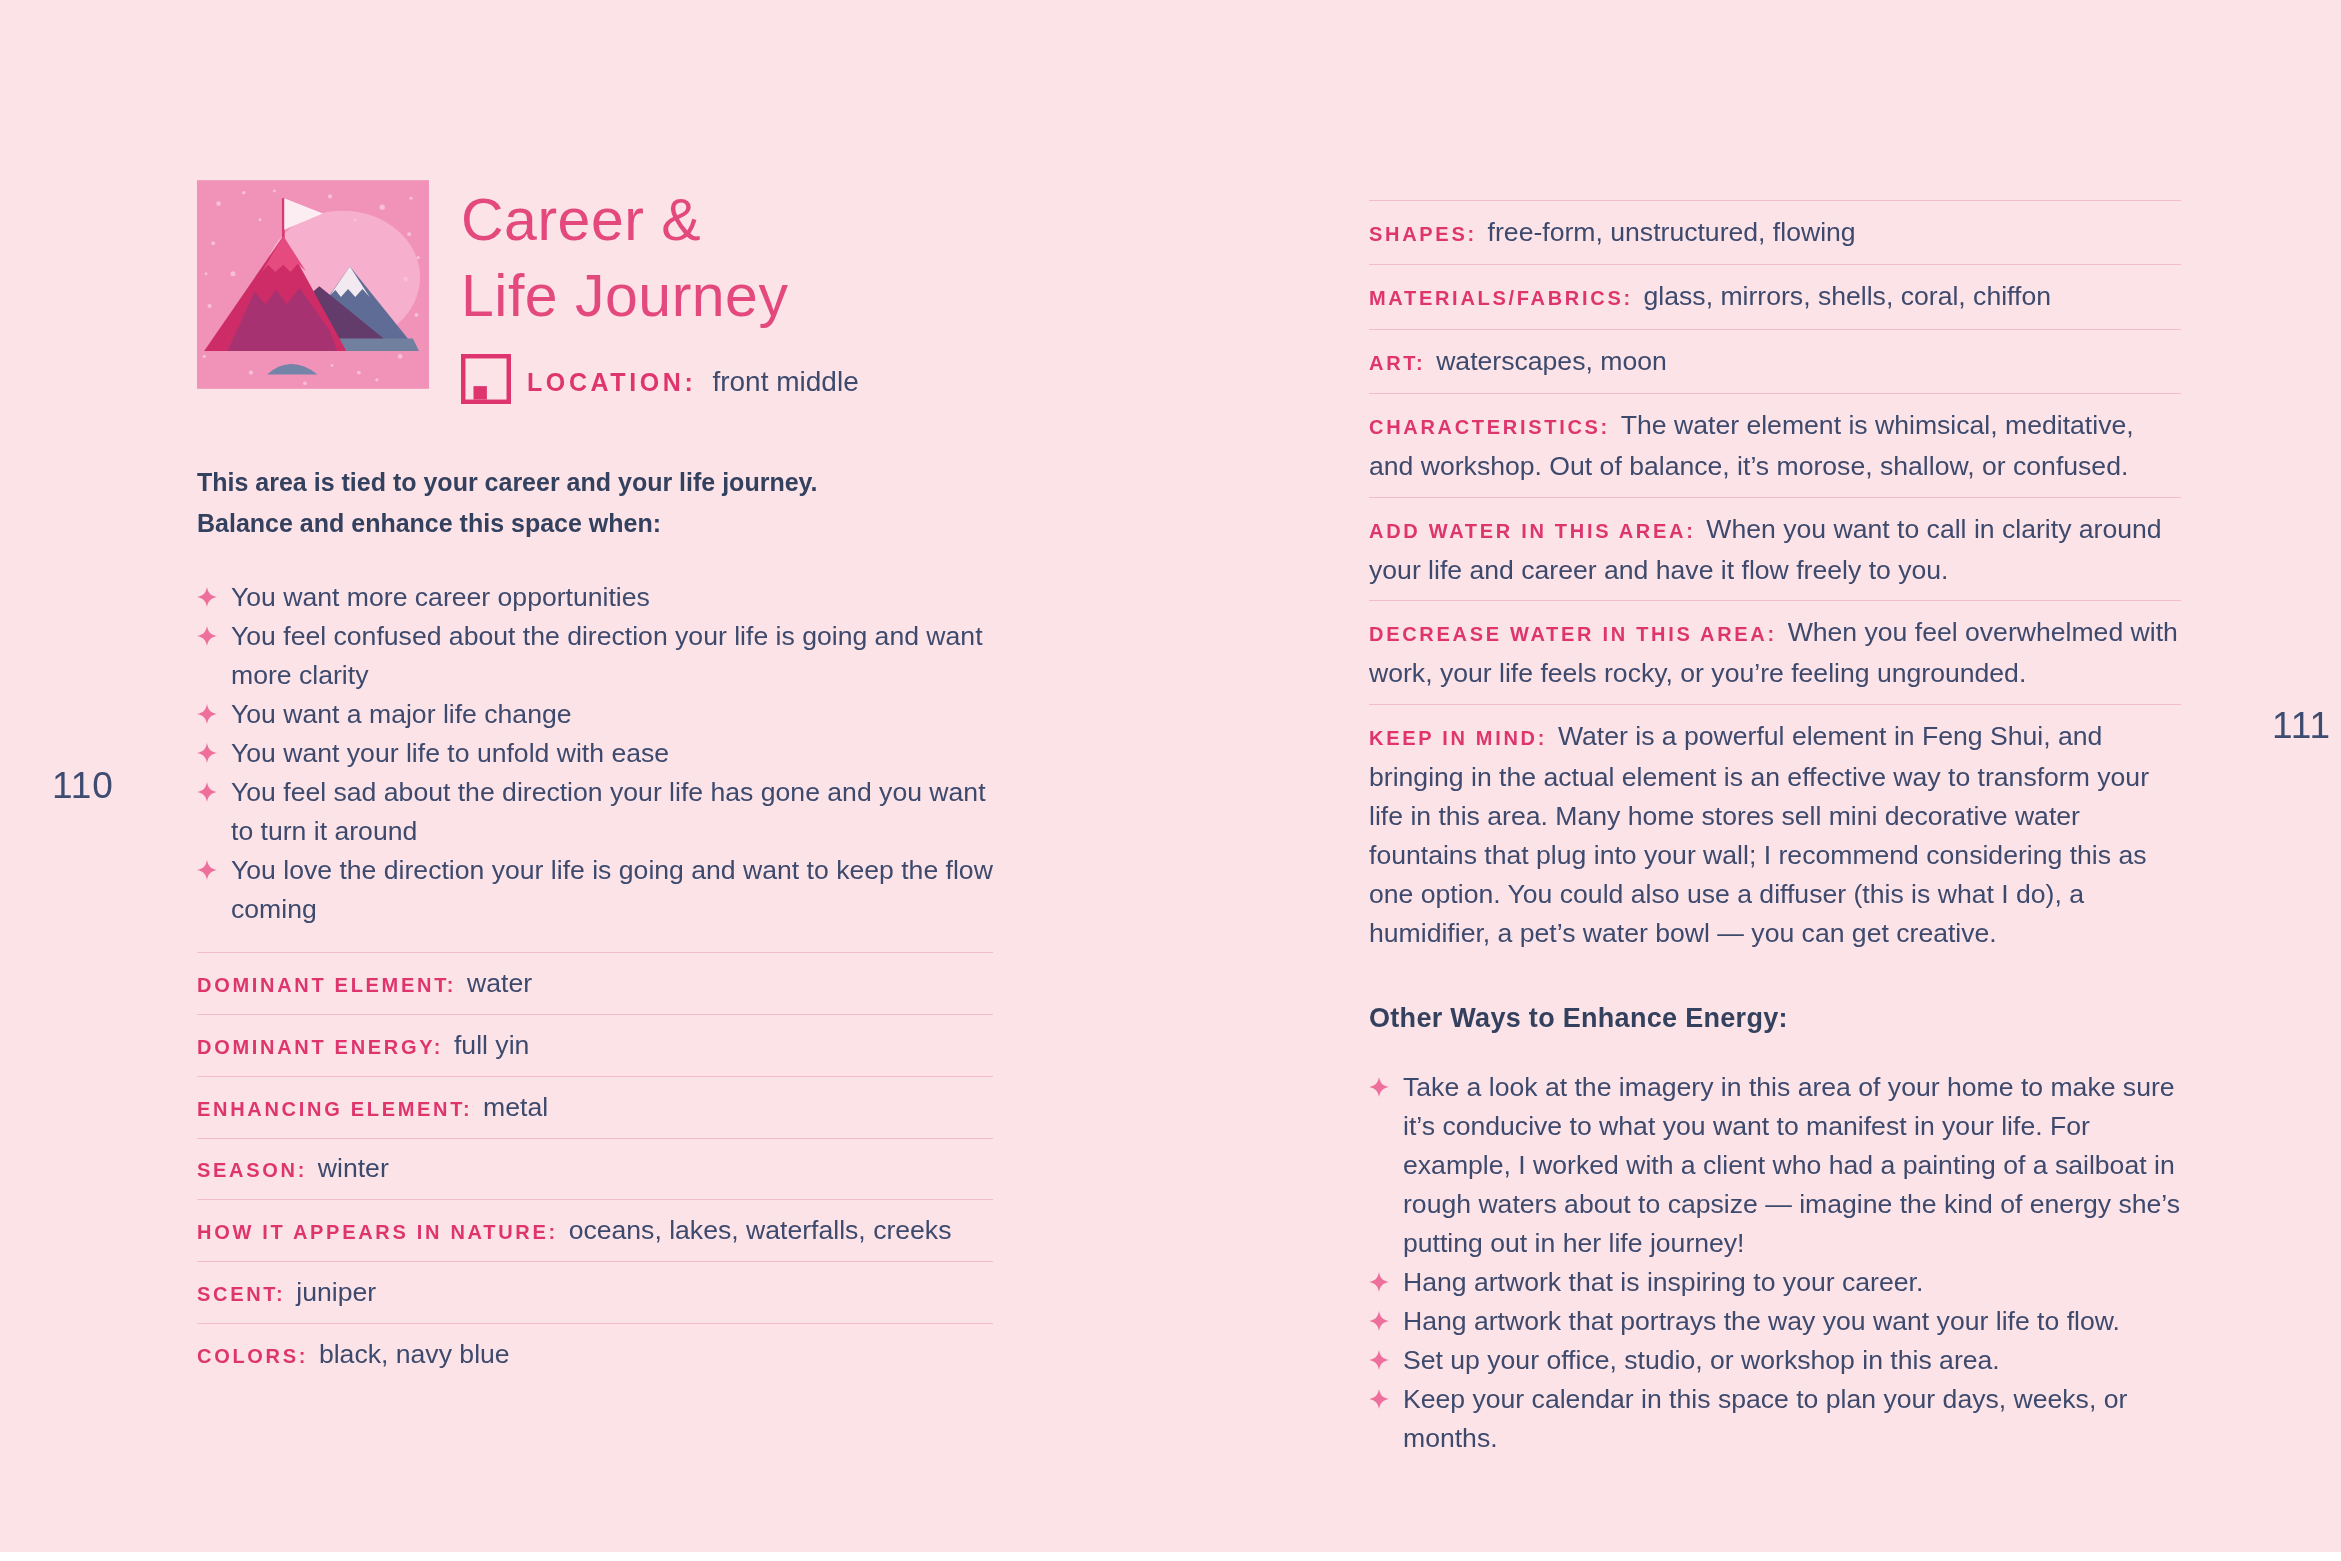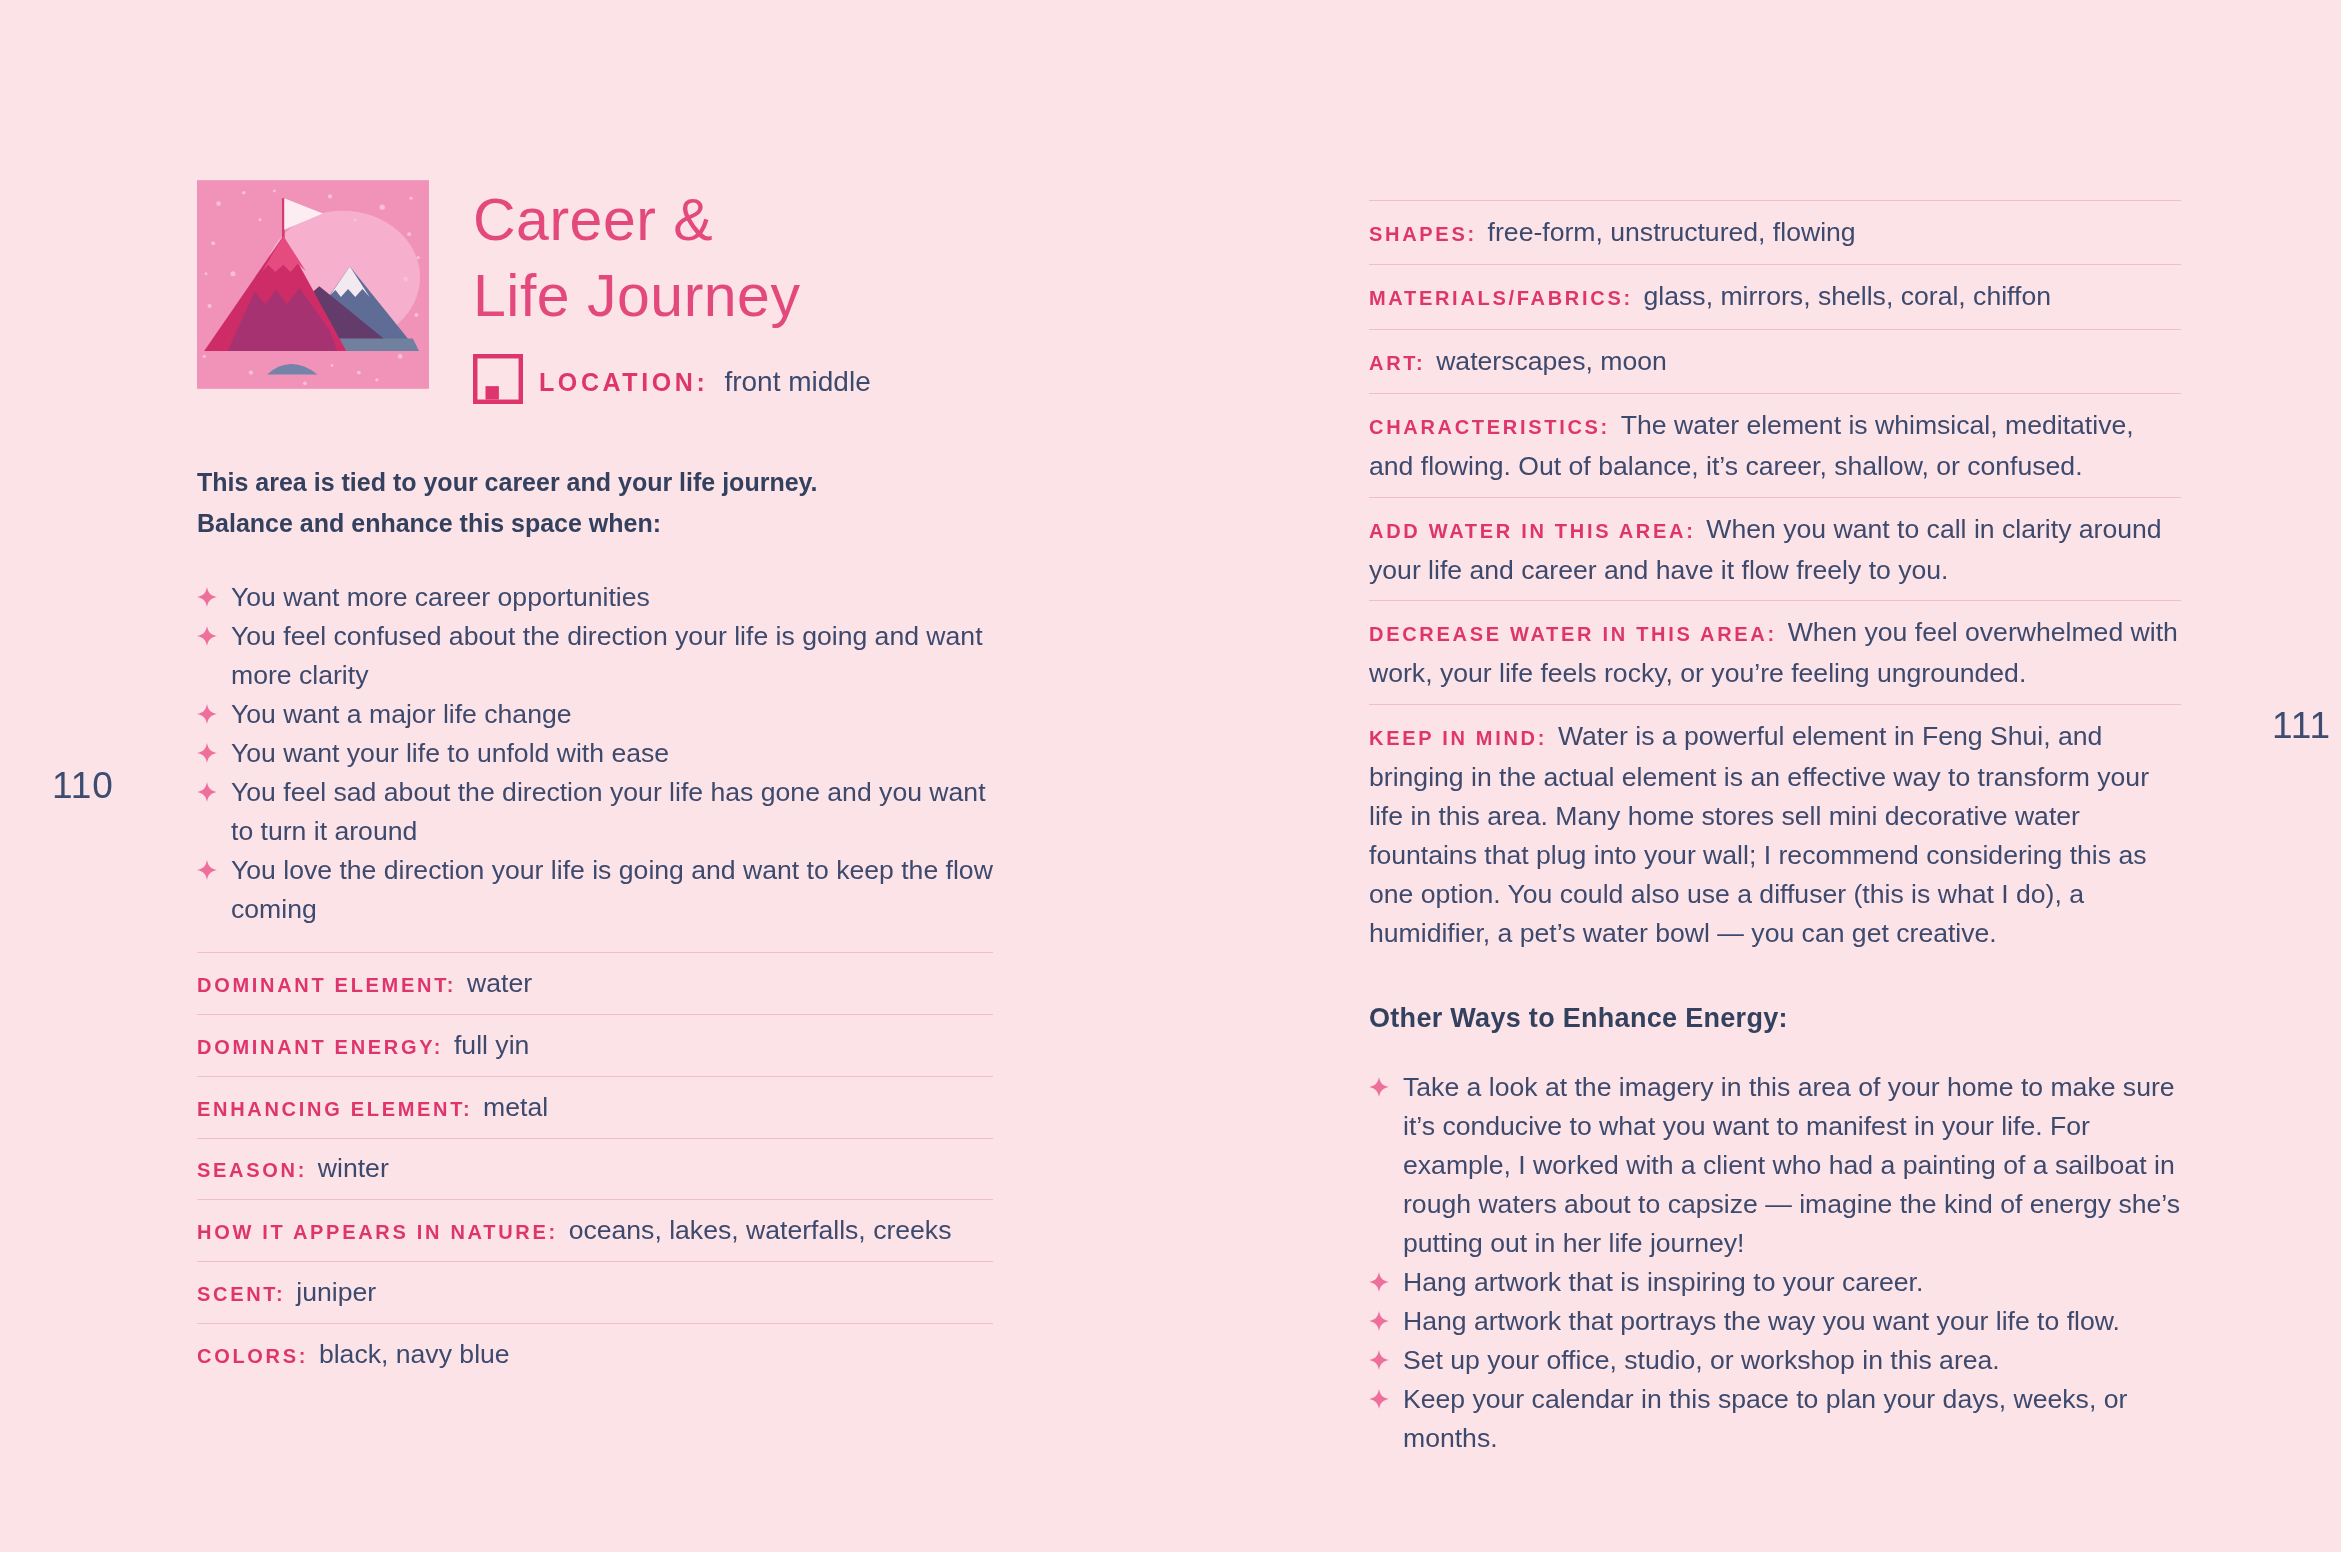--- a/index.html
+++ b/index.html
@@ -23,21 +23,21 @@
     font-size: 37px; color: #3f4c72; letter-spacing: 0.9px;
   }
   .pagenum.pn-left  { left: 52px;  top: 733px; margin-top: 32px; }
   .pagenum.pn-right { left: 2272px; top: 705px; }
 
   .col { position: absolute; }
   .col-left  { left: 197px; top: 180px; width: 796px; }
   .col-right { left: 1369px; top: 200px; width: 812px; }
 
   
-  .header { display: flex; gap: 44px; }
+  .header { display: flex; gap: 32px; }
   .illustration { width: 232px; height: 209px; flex: none; }
   .header-right { padding-top: 1.8px; }
   .title {
     font-size: 59px; line-height: 76px;
     color: #e4497e; letter-spacing: 0.5px; font-weight: 400;
   }
   .location { margin-top: 20px; display: flex; align-items: flex-end; gap: 16px; }
   .loc-icon { width: 50px; height: 50px; flex: none; }
   .loc-label {
     font-size: 25px; font-weight: 700; color: #df356e;
@@ -203,21 +203,21 @@
       <div class="trow"><span class="tlabel">COLORS:</span><span class="tvalue">black, navy blue</span></div>
     </div>
   </div>
 
   <div class="col col-right">
 
     <div class="table table-right">
       <div class="trow"><span class="tlabel">SHAPES:</span><span class="tvalue">free-form, unstructured, flowing</span></div>
       <div class="trow"><span class="tlabel">MATERIALS/FABRICS:</span><span class="tvalue">glass, mirrors, shells, coral, chiffon</span></div>
       <div class="trow"><span class="tlabel">ART:</span><span class="tvalue">waterscapes, moon</span></div>
-      <div class="trow"><span class="tlabel">CHARACTERISTICS:</span><span class="tvalue">The water element is whimsical, meditative, and flowing. Out of balance, it’s career, shallow, or confused.</span></div>
+      <div class="trow"><span class="tlabel">CHARACTERISTICS:</span><span class="tvalue">The water element is whimsical, meditative, and workshop. Out of balance, it’s morose, shallow, or confused.</span></div>
       <div class="trow"><span class="tlabel">ADD WATER IN THIS AREA:</span><span class="tvalue">When you want to call in clarity around your life and career and have it flow freely to you.</span></div>
       <div class="trow"><span class="tlabel">DECREASE WATER IN THIS AREA:</span><span class="tvalue">When you feel overwhelmed with work, your life feels rocky, or you’re feeling ungrounded.</span></div>
       <div class="trow"><span class="tlabel">KEEP IN MIND:</span><span class="tvalue">Water is a powerful element in Feng Shui, and bringing in the actual element is an effective way to transform your life in this area. Many home stores sell mini decorative water fountains that plug into your wall; I recommend considering this as one option. You could also use a diffuser (this is what I do), a humidifier, a pet’s water bowl — you can get creative.</span></div>
     </div>
 
     <h2 class="ways-heading">Other Ways to Enhance Energy:</h2>
 
     <ul class="bullets bullets-right">
       <li><svg class="sparkle" viewBox="0 0 22 22" width="20" height="20">
             <use href="#sparkle-sym"></use>

